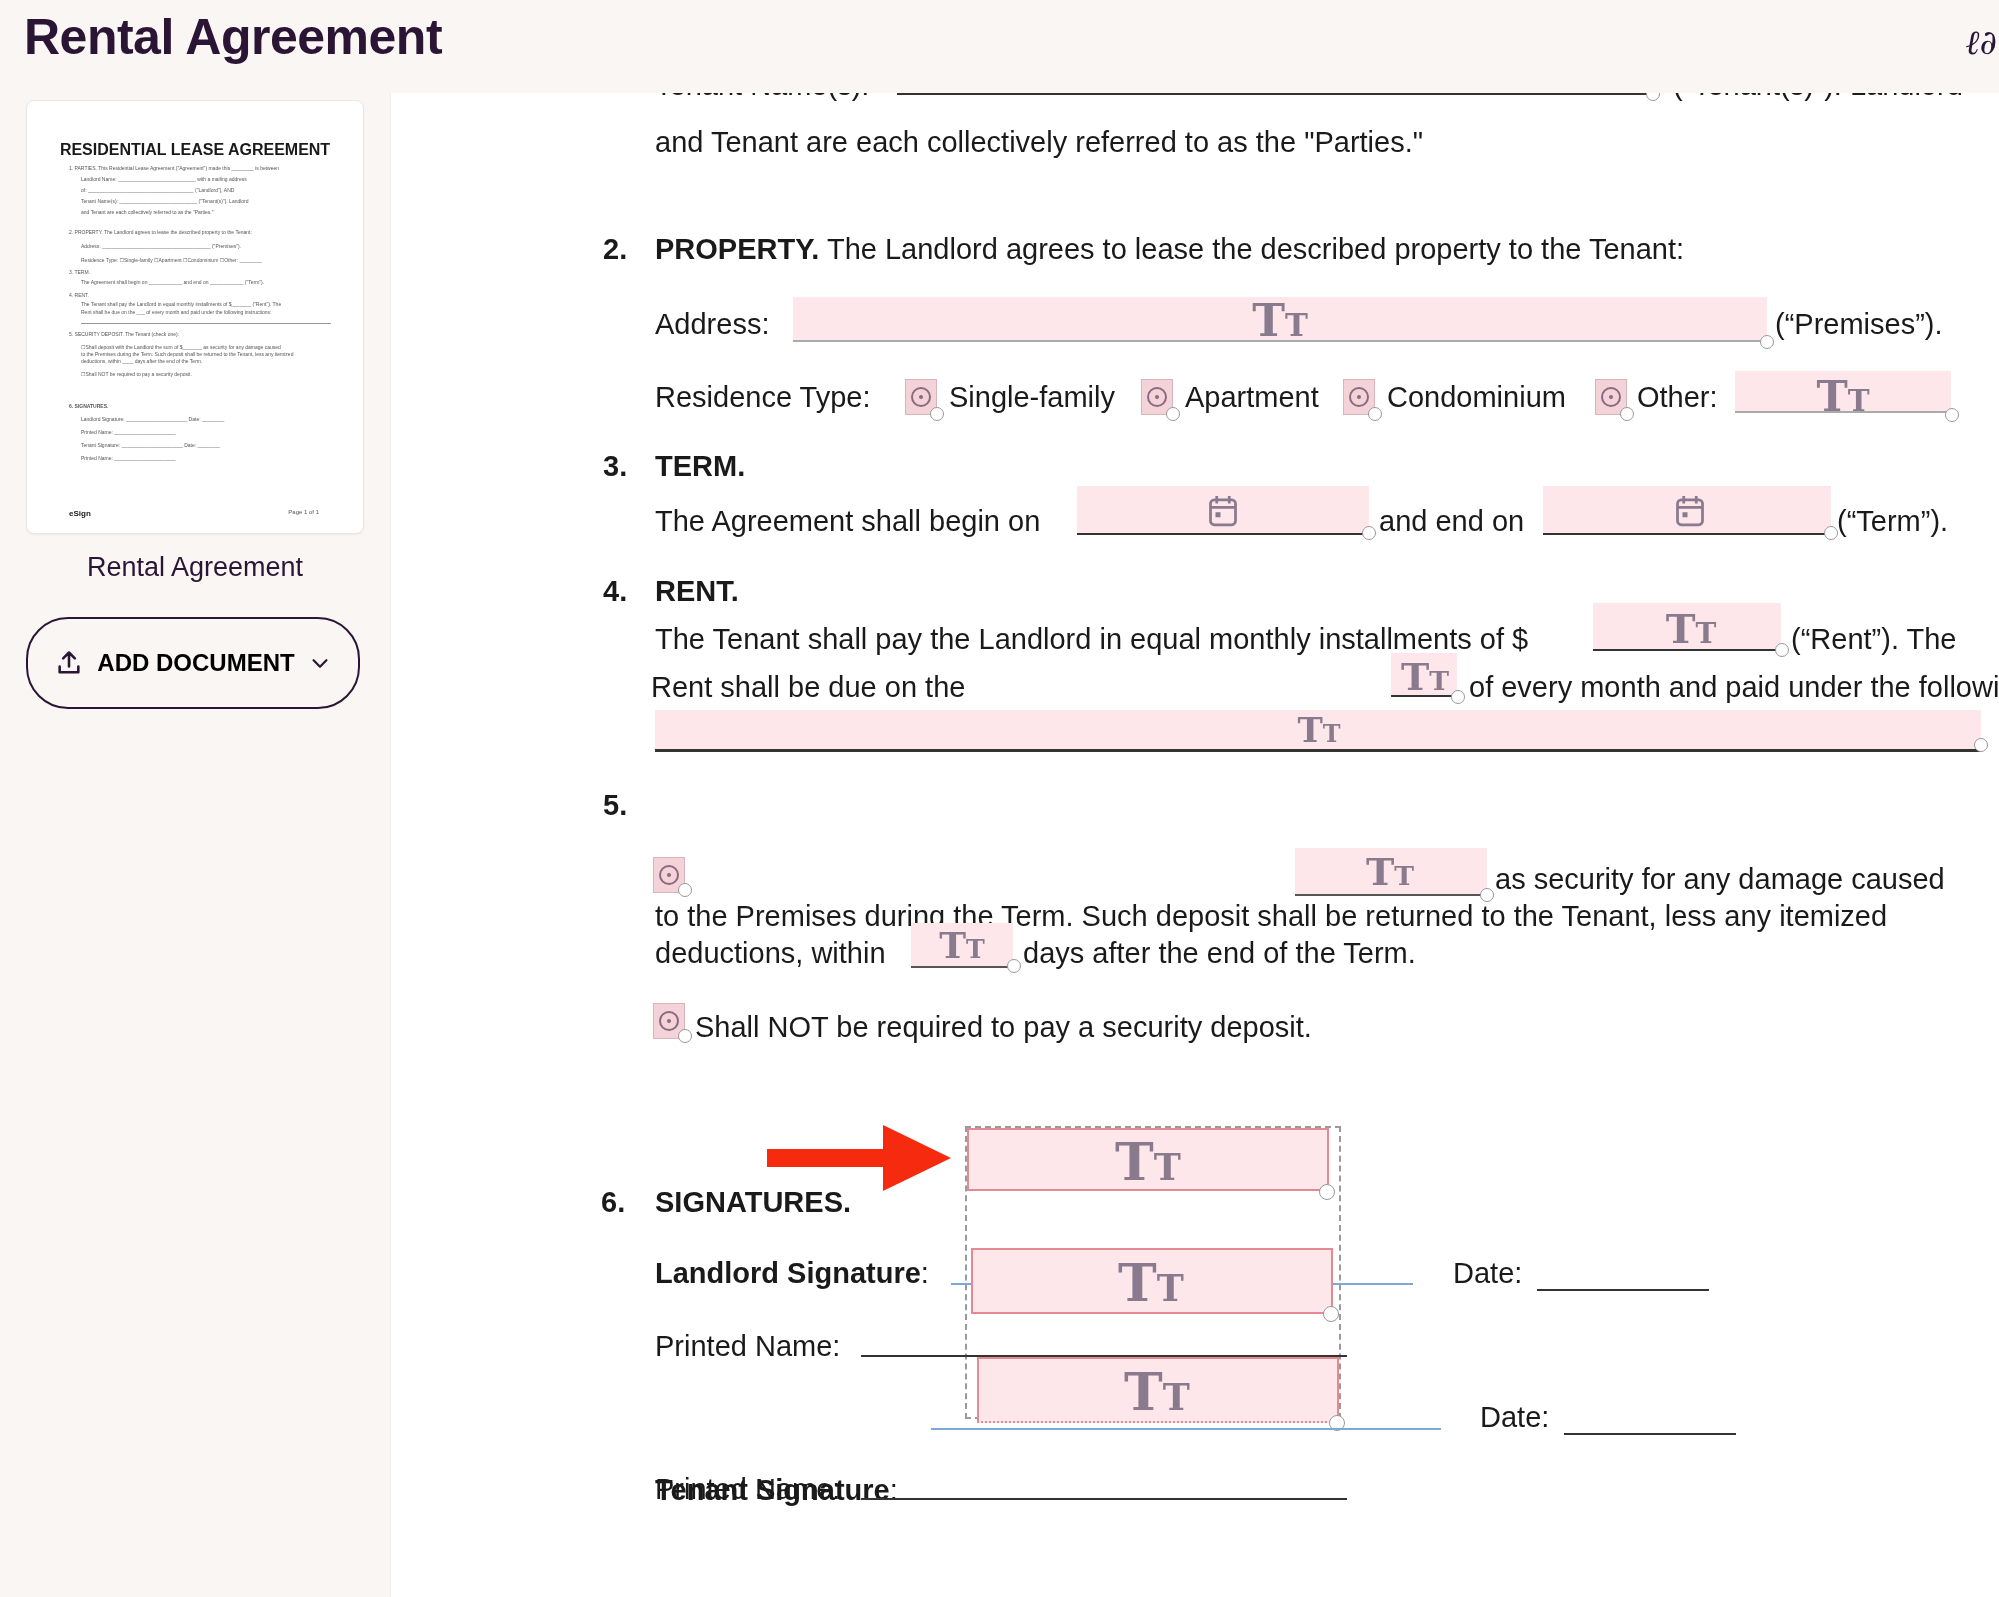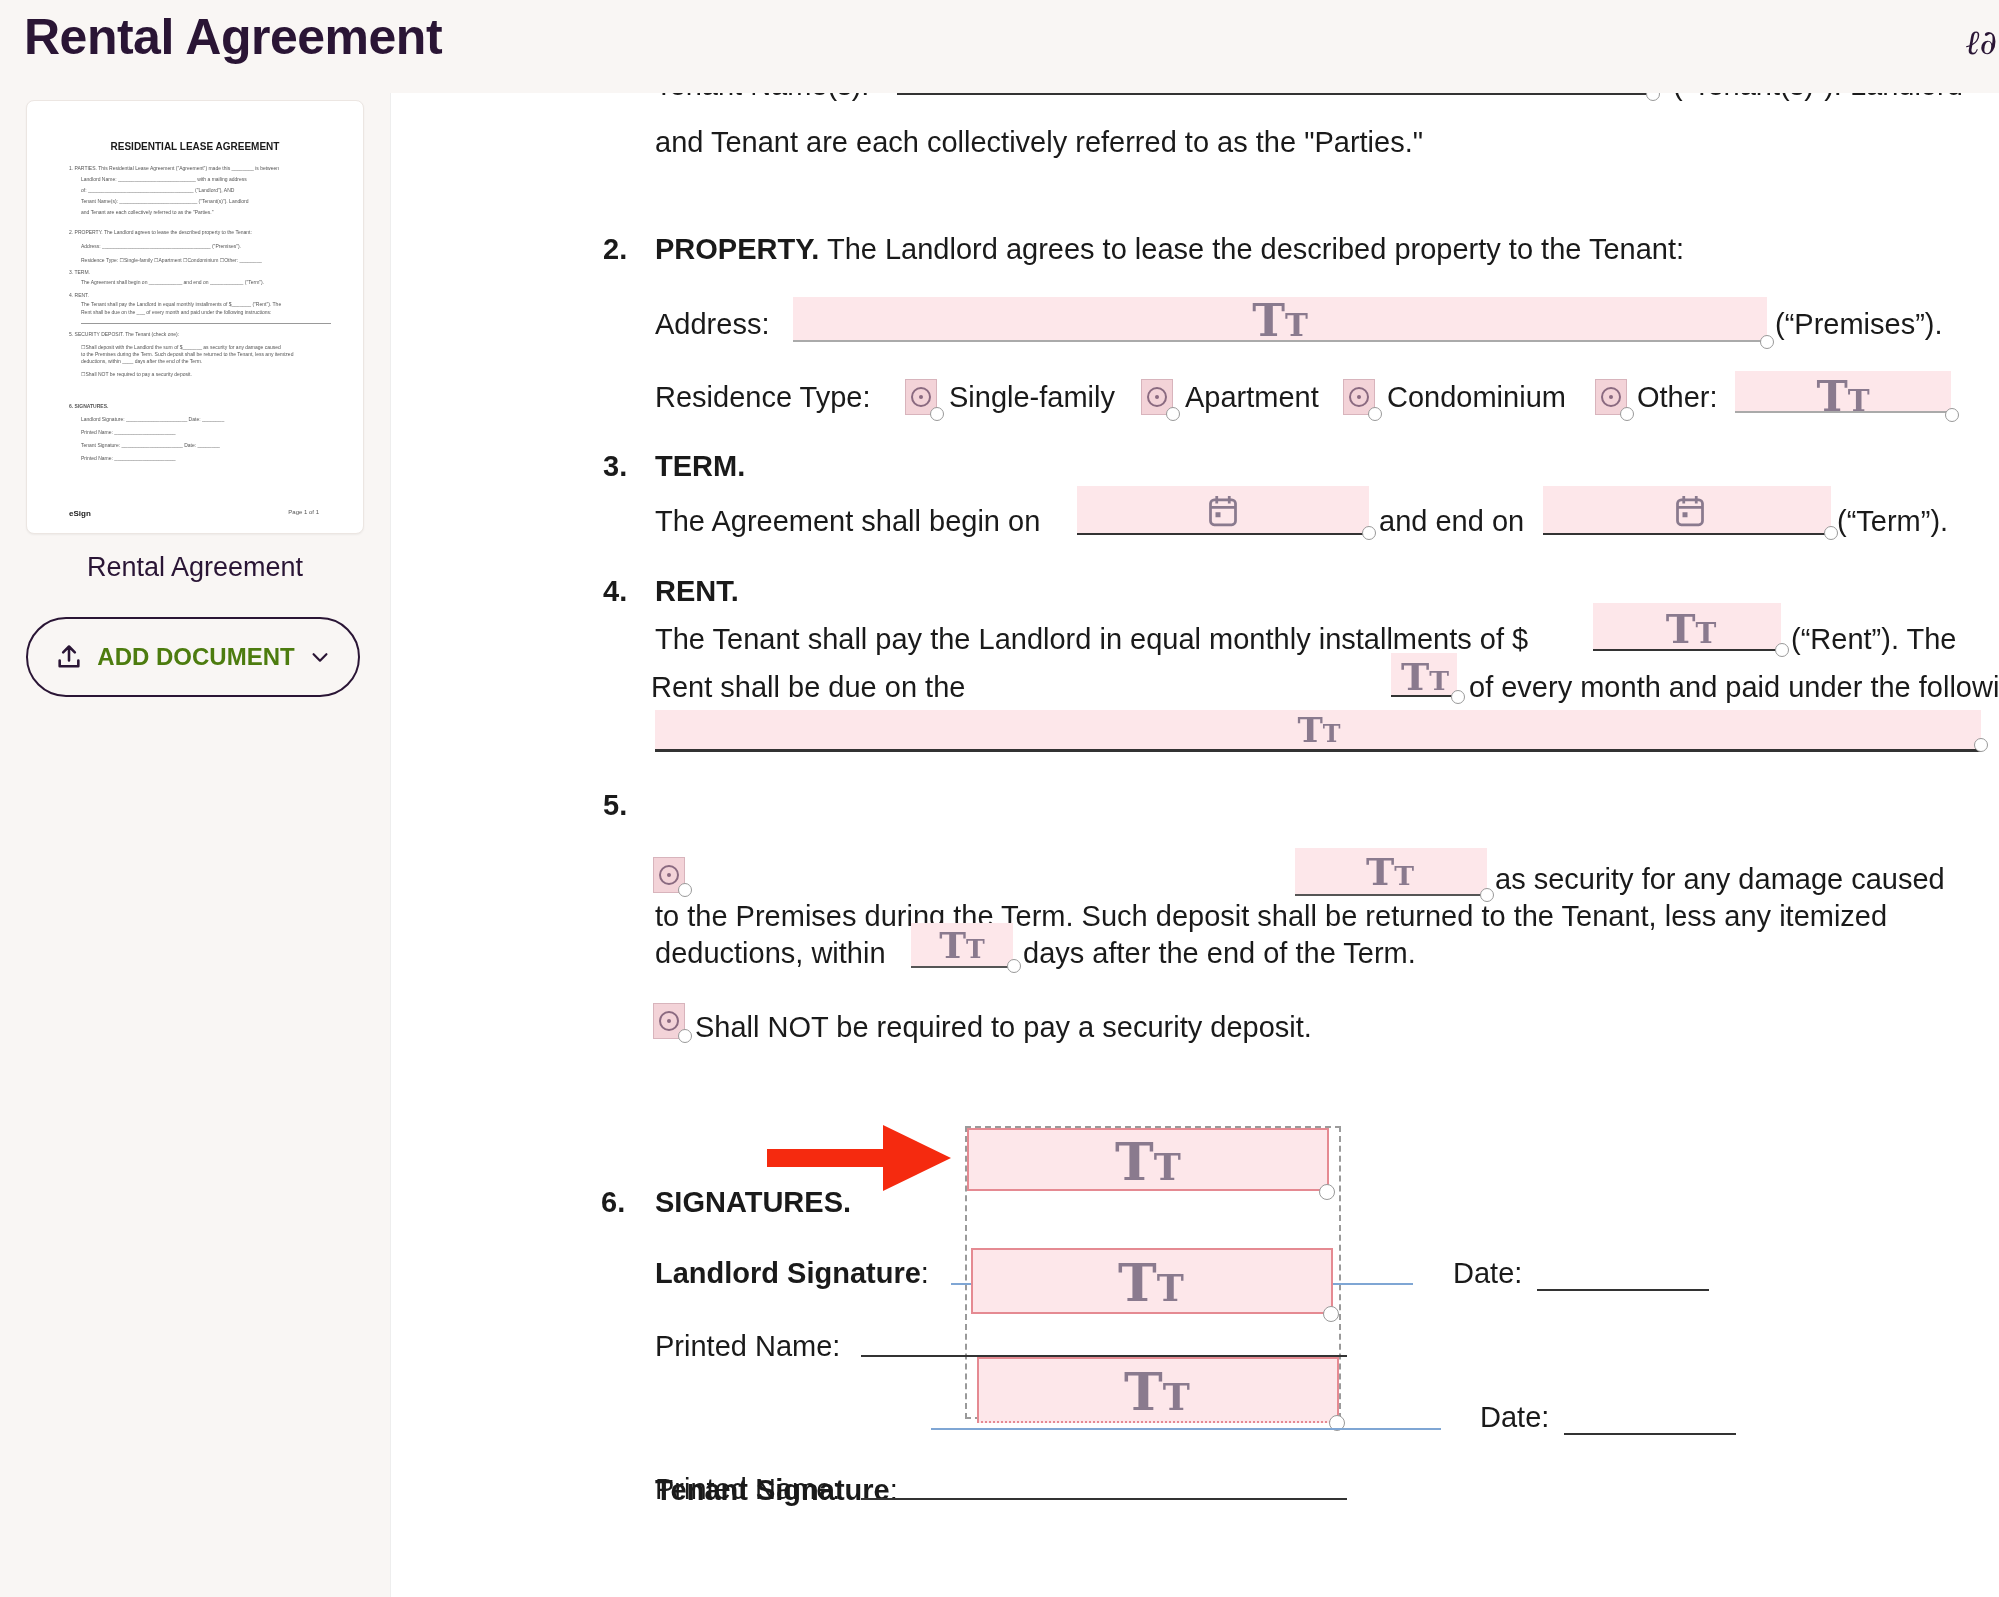--- a/index.html
+++ b/index.html
@@ -2,27 +2,27 @@
 <html><head>
 <meta charset="utf-8">
 <style>
   html,body{margin:0;padding:0;}
   body{width:1999px;height:1597px;position:relative;overflow:hidden;background:#f9f6f4;font-family:"Liberation Sans",sans-serif;color:#1a1a1a;}
   .abs{position:absolute;}
   .app-title{left:24px;top:8px;font-size:50px;font-weight:700;color:#2a1535;letter-spacing:-0.5px;}
   .sig-icon{right:2px;top:22px;font-size:34px;color:#2a1535;font-family:"DejaVu Serif",serif;font-style:italic;}
   .sidebar{left:0;top:93px;width:390px;height:1504px;background:#f9f6f4;}
   .thumb{left:26px;top:100px;width:336px;height:432px;background:#fff;border:1px solid #ece6e2;border-radius:8px;box-shadow:0 1px 2px rgba(0,0,0,.05);overflow:hidden;}
-  .thumb-title{position:absolute;left:0;right:0;top:40px;text-align:center;font-size:10px;font-weight:700;}
+  .thumb-title{position:absolute;left:0;right:0;top:40px;text-align:center;font-size:16px;font-weight:700;}
   .thumb-line{position:absolute;height:1px;background:#999;}
   .thumb-txt{position:absolute;font-size:5px;color:#555;white-space:nowrap;}
   .thumb-footer-l{position:absolute;left:42px;top:408px;font-size:8px;font-weight:700;}
   .thumb-footer-r{position:absolute;right:44px;top:408px;font-size:6px;color:#555;}
   .doc-label{left:0;width:390px;top:552px;text-align:center;font-size:27px;color:#2a1535;}
-  .add-btn{left:26px;top:617px;width:334px;height:80px;border:2px solid #2a1535;border-radius:42px;display:flex;align-items:center;justify-content:center;gap:14px;font-size:24px;font-weight:700;color:#4d7c0f;box-sizing:border-box;}
+  .add-btn{left:26px;top:617px;width:334px;height:92px;border:2px solid #2a1535;border-radius:42px;display:flex;align-items:center;justify-content:center;gap:14px;font-size:24px;font-weight:700;color:#000000;box-sizing:border-box;}
   .doc{left:390px;top:93px;width:1609px;height:1504px;background:#fff;border-left:1px solid #eee;overflow:hidden;}
   .topbar{left:0;top:0;width:1999px;height:93px;background:#f9f6f4;}
   .t{position:absolute;font-size:29px;white-space:nowrap;color:#1a1a1a;}
   .b{font-weight:700;}
   .field{position:absolute;background:#fde7ea;}
   .uline{position:absolute;height:2px;background:#333;}
   .bluel{position:absolute;height:2px;background:#7fa6d4;}
   .handle{position:absolute;width:14px;height:14px;border-radius:50%;background:#fff;border:1.5px solid #999;box-sizing:border-box;}
   .tt{position:absolute;color:#8a7a8e;font-family:"DejaVu Serif",serif;font-weight:700;transform:translate(-50%,-50%);}
   .tt .small{font-size:.7em;}

